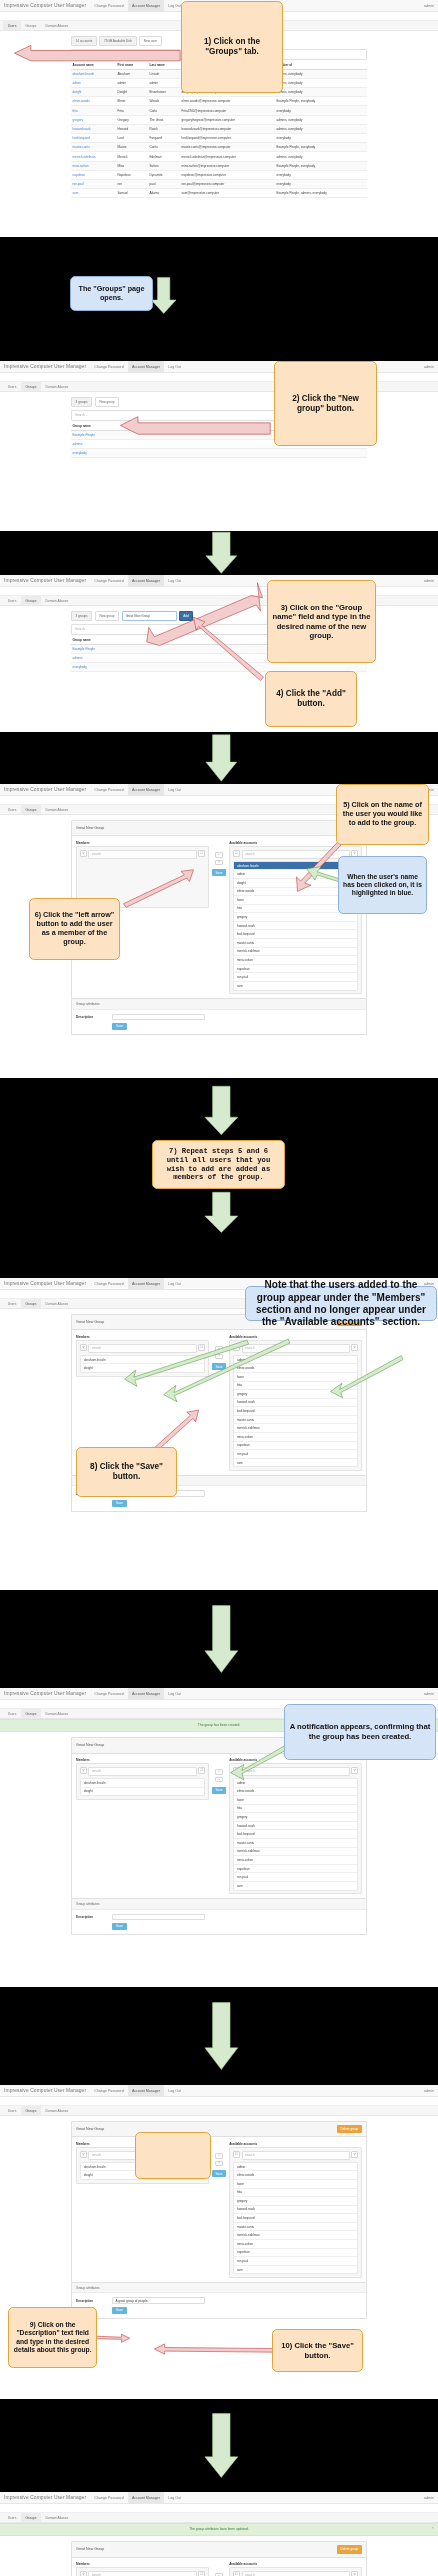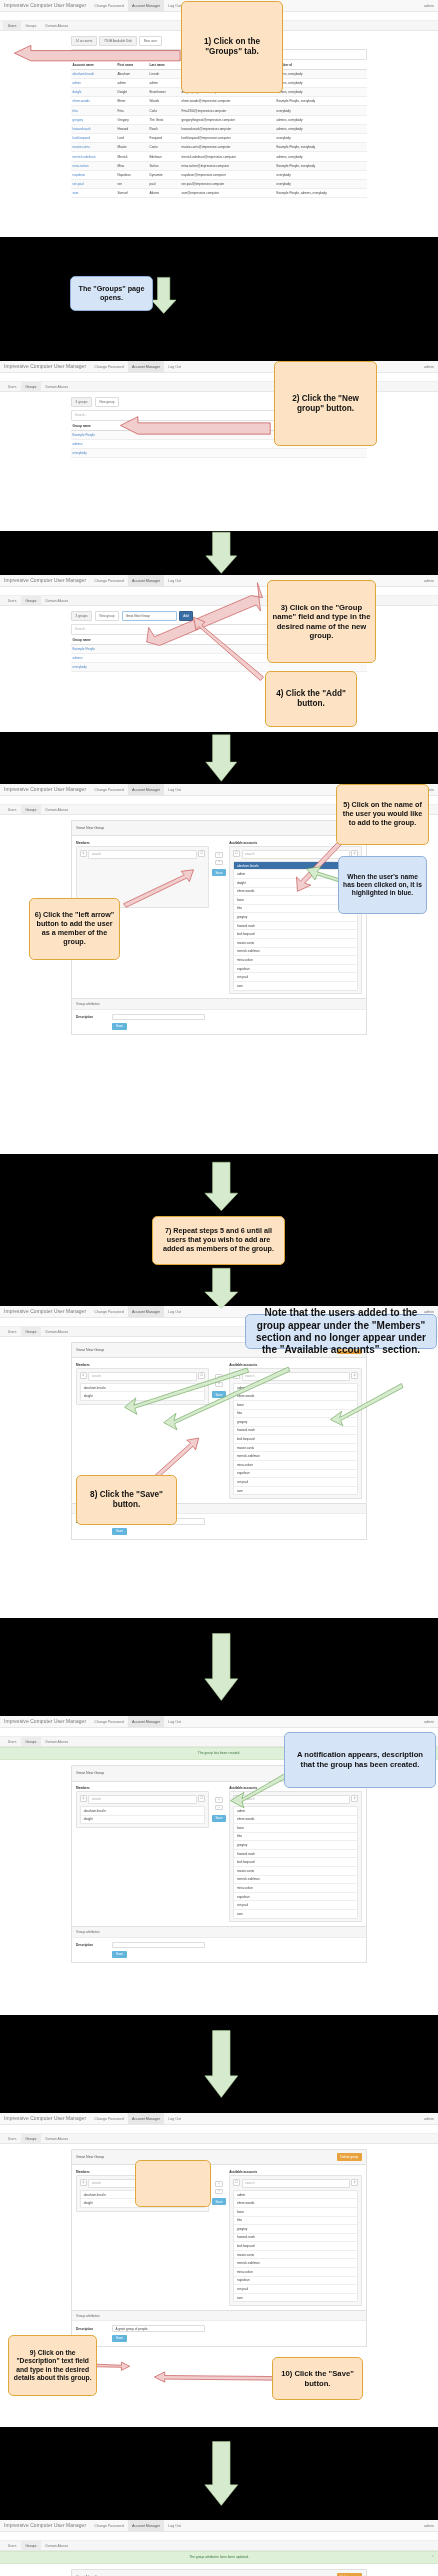--- a/index.html
+++ b/index.html
@@ -418,21 +418,21 @@
     <span>4)  Click the "Add" button.</span>
   </div>
 </div>
 
 <div class="page band" style="height:52px;">
   <svg class="ov" height="52" viewBox="0 0 851 100" width="438">
     <polygon points="413,5 447,5 447,58 460,58 430,95 400,58 413,58" fill="#d6ebcd" stroke="#a8cf98" stroke-width="1"></polygon>
   </svg>
 </div>
 
-<div class="page app" style="height:370px;">
+<div class="page app" style="height:294px;">
   <div class="navbar">
     <div class="brand">Impressive Computer User Manager</div>
     <div class="navlink">Change Password</div>
     <div class="navlink active">Account Manager</div>
     <div class="navlink">Log Out</div>
     <div class="navright">admin</div>
   </div>
   <div class="subbar"></div>
   <div class="tabsrow">
     <div class="tab">Users</div>
@@ -518,21 +518,21 @@
     <span>5)  Click on the name of the user you would like to add to the group.</span>
   </div>
   <div class="callout blue" style="left:338px; top:72px; width:89px; height:58px; font-size:6.7px;">
     <span>When the user's name has been clicked on, it is highlighted in blue.</span>
   </div>
   <div class="callout orange" style="left:29px; top:114px; width:91px; height:62px; font-size:7.2px;">
     <span>6)  Click the "left arrow" button to add the user as a member of the group.</span>
   </div>
 </div>
 
-<div class="page band" style="height:152px;">
+<div class="page band" style="height:200px;font-family:Liberation Mono, monospace;">
   <svg class="ov" height="157" viewBox="0 0 851 305" width="438">
     <polygon points="413,16 447,16 447,76 462,76 430,110 398,76 413,76" fill="#d6ebcd" stroke="#a8cf98" stroke-width="1"></polygon>
     <polygon points="413,222 447,222 447,268 462,268 430,300 398,268 413,268" fill="#d6ebcd" stroke="#a8cf98" stroke-width="1"></polygon>
   </svg>
   <div class="callout orange" style="left:152px; top:62px; width:133px; height:49px; font-size:7.2px;">
     <span>7)  Repeat steps 5 and 6 until all users that you wish to add are added as members of the group.</span>
   </div>
 </div>
 
 <div class="page app" style="height:312px;">
@@ -723,21 +723,21 @@
         </div>
       </div>
     </div>
   </div>
 
   <svg class="ov" height="299" viewBox="0 0 851 580" width="438">
     <polygon points="556,110 470,160 474,148 448,164 474,178 470,166 560,118" fill="#d6ebcd" stroke="#5a9b46" stroke-width="1.1"></polygon>
   </svg>
 
   <div class="callout blue" style="left:284px; top:15.5px; width:152px; height:56px; font-size:7.7px;">
-    <span>A notification appears, description that the group has been created.</span>
+    <span>A notification appears, confirming that the group has been created.</span>
   </div>
 </div>
 
 <div class="page band" style="height:98px;">
   <svg class="ov" height="98" viewBox="0 0 851 190" width="438">
     <polygon points="413,30 447,30 447,118 462,118 430,160 398,118 413,118" fill="#d6ebcd" stroke="#a8cf98" stroke-width="1"></polygon>
   </svg>
 </div>
 
 <div class="page app" style="height:314px;">

